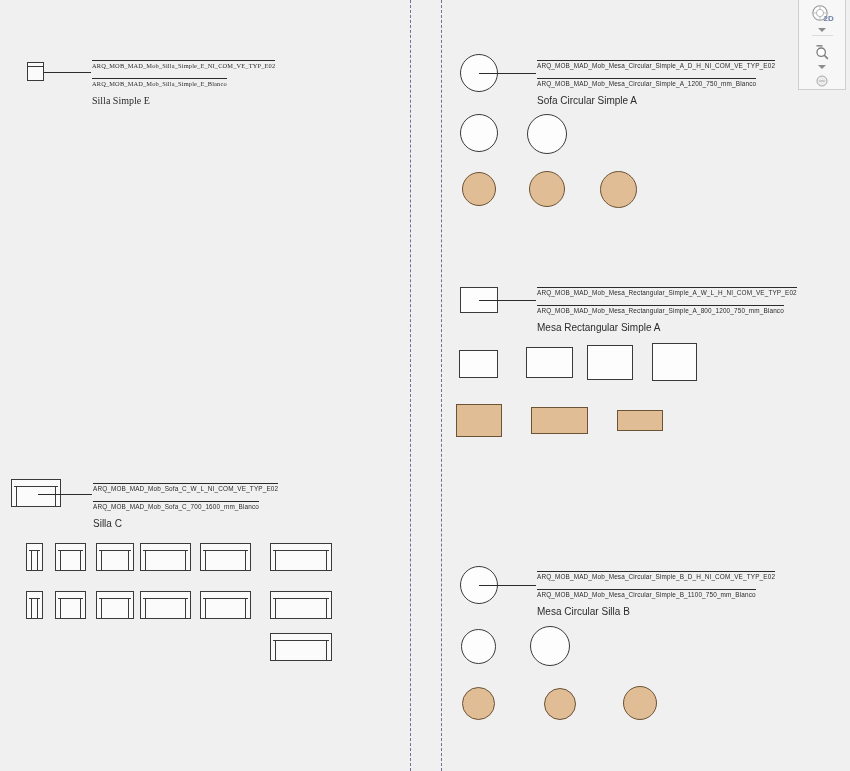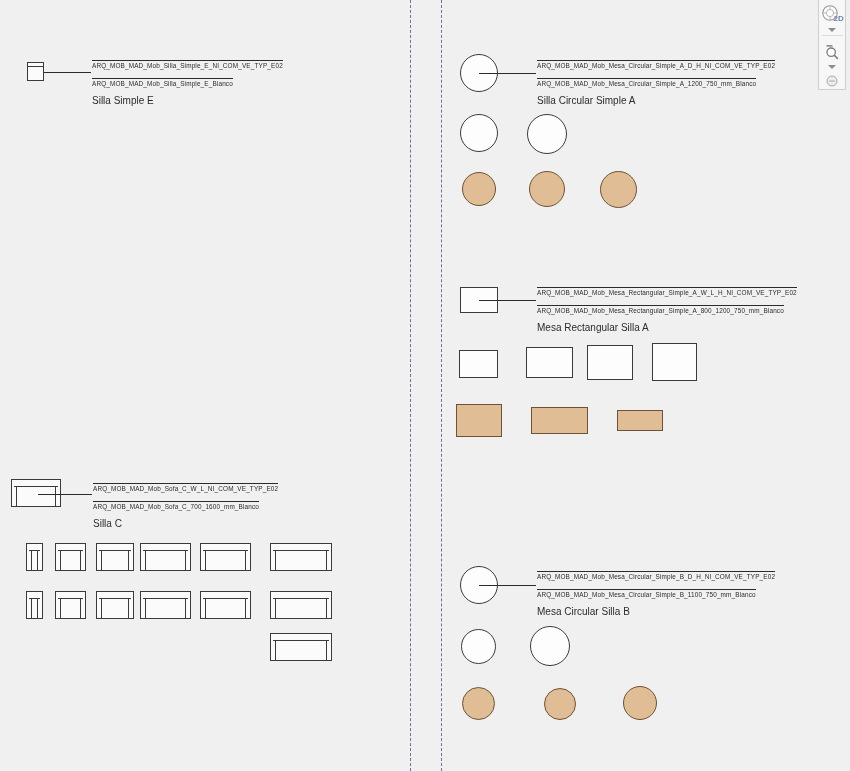--- a/index.html
+++ b/index.html
@@ -60,21 +60,21 @@
   .rect.fill{background:#e0bd95;border-color:#6b5336;}
 
   
   .refline{
     position:absolute;top:0;bottom:0;width:0;
     border-left:1px dashed #6f6f9a;
   }
 
   
   #navbar{
-    position:absolute;right:4px;top:0;width:28px;height:90px;
+    position:absolute;right:4px;top:0;width:48px;height:90px;
     background:#f7f7f7;border:1px solid #cfcfcf;border-top:none;
     box-sizing:border-box;display:flex;flex-direction:column;align-items:center;
   }
   #navbar .nb-item{width:100%;display:flex;flex-direction:column;align-items:center;
     justify-content:center;cursor:pointer;}
   #navbar .wheel{height:26px;padding-top:2px;}
   #navbar .caret{width:0;height:0;border-left:4px solid transparent;
     border-right:4px solid transparent;border-top:4px solid #8c8c8c;margin:2px 0 3px;}
   #navbar .sep{width:21px;height:0;border-top:1px solid #dcdcdc;}
   #navbar .zoom{height:24px;padding-top:4px;}
@@ -84,21 +84,21 @@
 </head>
 <body>
 
 <div id="canvas">
 
   <div class="refline" style="left:410px;"></div>
   <div class="refline" style="left:441px;"></div>
 
   <div class="sym chair" style="left:27px;top:62px;width:17px;height:19px;"></div>
   <div class="leader" style="left:44px;top:72px;width:47px;"></div>
-  <div class="tag" style="left:92px;top:54px;">
+  <div class="tag" style="left:92px;top:54px;font-family:Liberation Serif, serif;">
     <span class="row"><span class="line1">ARQ_MOB_MAD_Mob_Silla_Simple_E_NI_COM_VE_TYP_E02</span></span>
     <span class="row"><span class="line2">ARQ_MOB_MAD_Mob_Silla_Simple_E_Blanco</span></span>
     <span class="row"><span class="line3">Silla Simple E</span></span>
   </div>
 
   <div class="sym sofa" style="left:11px;top:479px;width:50px;height:28px;">
     <span class="back"></span>
     <span class="armL"></span>
     <span class="armR"></span>
   </div>
@@ -175,36 +175,36 @@
       <span class="back"></span>
       <span class="armL"></span>
       <span class="armR"></span>
     </div>
 
   <div class="sym circle" style="left:460px;top:54px;width:38px;height:38px;"></div>
   <div class="leader" style="left:479px;top:73px;width:57px;"></div>
   <div class="tag" style="left:537px;top:54px;">
     <span class="row"><span class="line1">ARQ_MOB_MAD_Mob_Mesa_Circular_Simple_A_D_H_NI_COM_VE_TYP_E02</span></span>
     <span class="row"><span class="line2">ARQ_MOB_MAD_Mob_Mesa_Circular_Simple_A_1200_750_mm_Blanco</span></span>
-    <span class="row"><span class="line3">Silla Circular Simple A</span></span>
+    <span class="row"><span class="line3">Sofa Circular Simple A</span></span>
   </div>
 
   <div class="sym circle" style="left:460px;top:114px;width:38px;height:38px;"></div>
   <div class="sym circle" style="left:527px;top:114px;width:40px;height:40px;"></div>
 
   <div class="sym circle fill" style="left:462px;top:172px;width:34px;height:34px;"></div>
   <div class="sym circle fill" style="left:529px;top:171px;width:36px;height:36px;"></div>
   <div class="sym circle fill" style="left:600px;top:171px;width:37px;height:37px;"></div>
 
   <div class="sym rect" style="left:460px;top:287px;width:38px;height:26px;"></div>
   <div class="leader" style="left:479px;top:300px;width:57px;"></div>
   <div class="tag" style="left:537px;top:281px;">
     <span class="row"><span class="line1">ARQ_MOB_MAD_Mob_Mesa_Rectangular_Simple_A_W_L_H_NI_COM_VE_TYP_E02</span></span>
     <span class="row"><span class="line2">ARQ_MOB_MAD_Mob_Mesa_Rectangular_Simple_A_800_1200_750_mm_Blanco</span></span>
-    <span class="row"><span class="line3">Mesa Rectangular Silla A</span></span>
+    <span class="row"><span class="line3">Mesa Rectangular Simple A</span></span>
   </div>
 
   <div class="sym rect" style="left:459px;top:350px;width:39px;height:28px;"></div>
   <div class="sym rect" style="left:526px;top:347px;width:47px;height:31px;"></div>
   <div class="sym rect" style="left:587px;top:345px;width:46px;height:35px;"></div>
   <div class="sym rect" style="left:652px;top:343px;width:45px;height:38px;"></div>
 
   <div class="sym rect fill" style="left:456px;top:404px;width:46px;height:33px;"></div>
   <div class="sym rect fill" style="left:531px;top:407px;width:57px;height:27px;"></div>
   <div class="sym rect fill" style="left:617px;top:410px;width:46px;height:21px;"></div>

